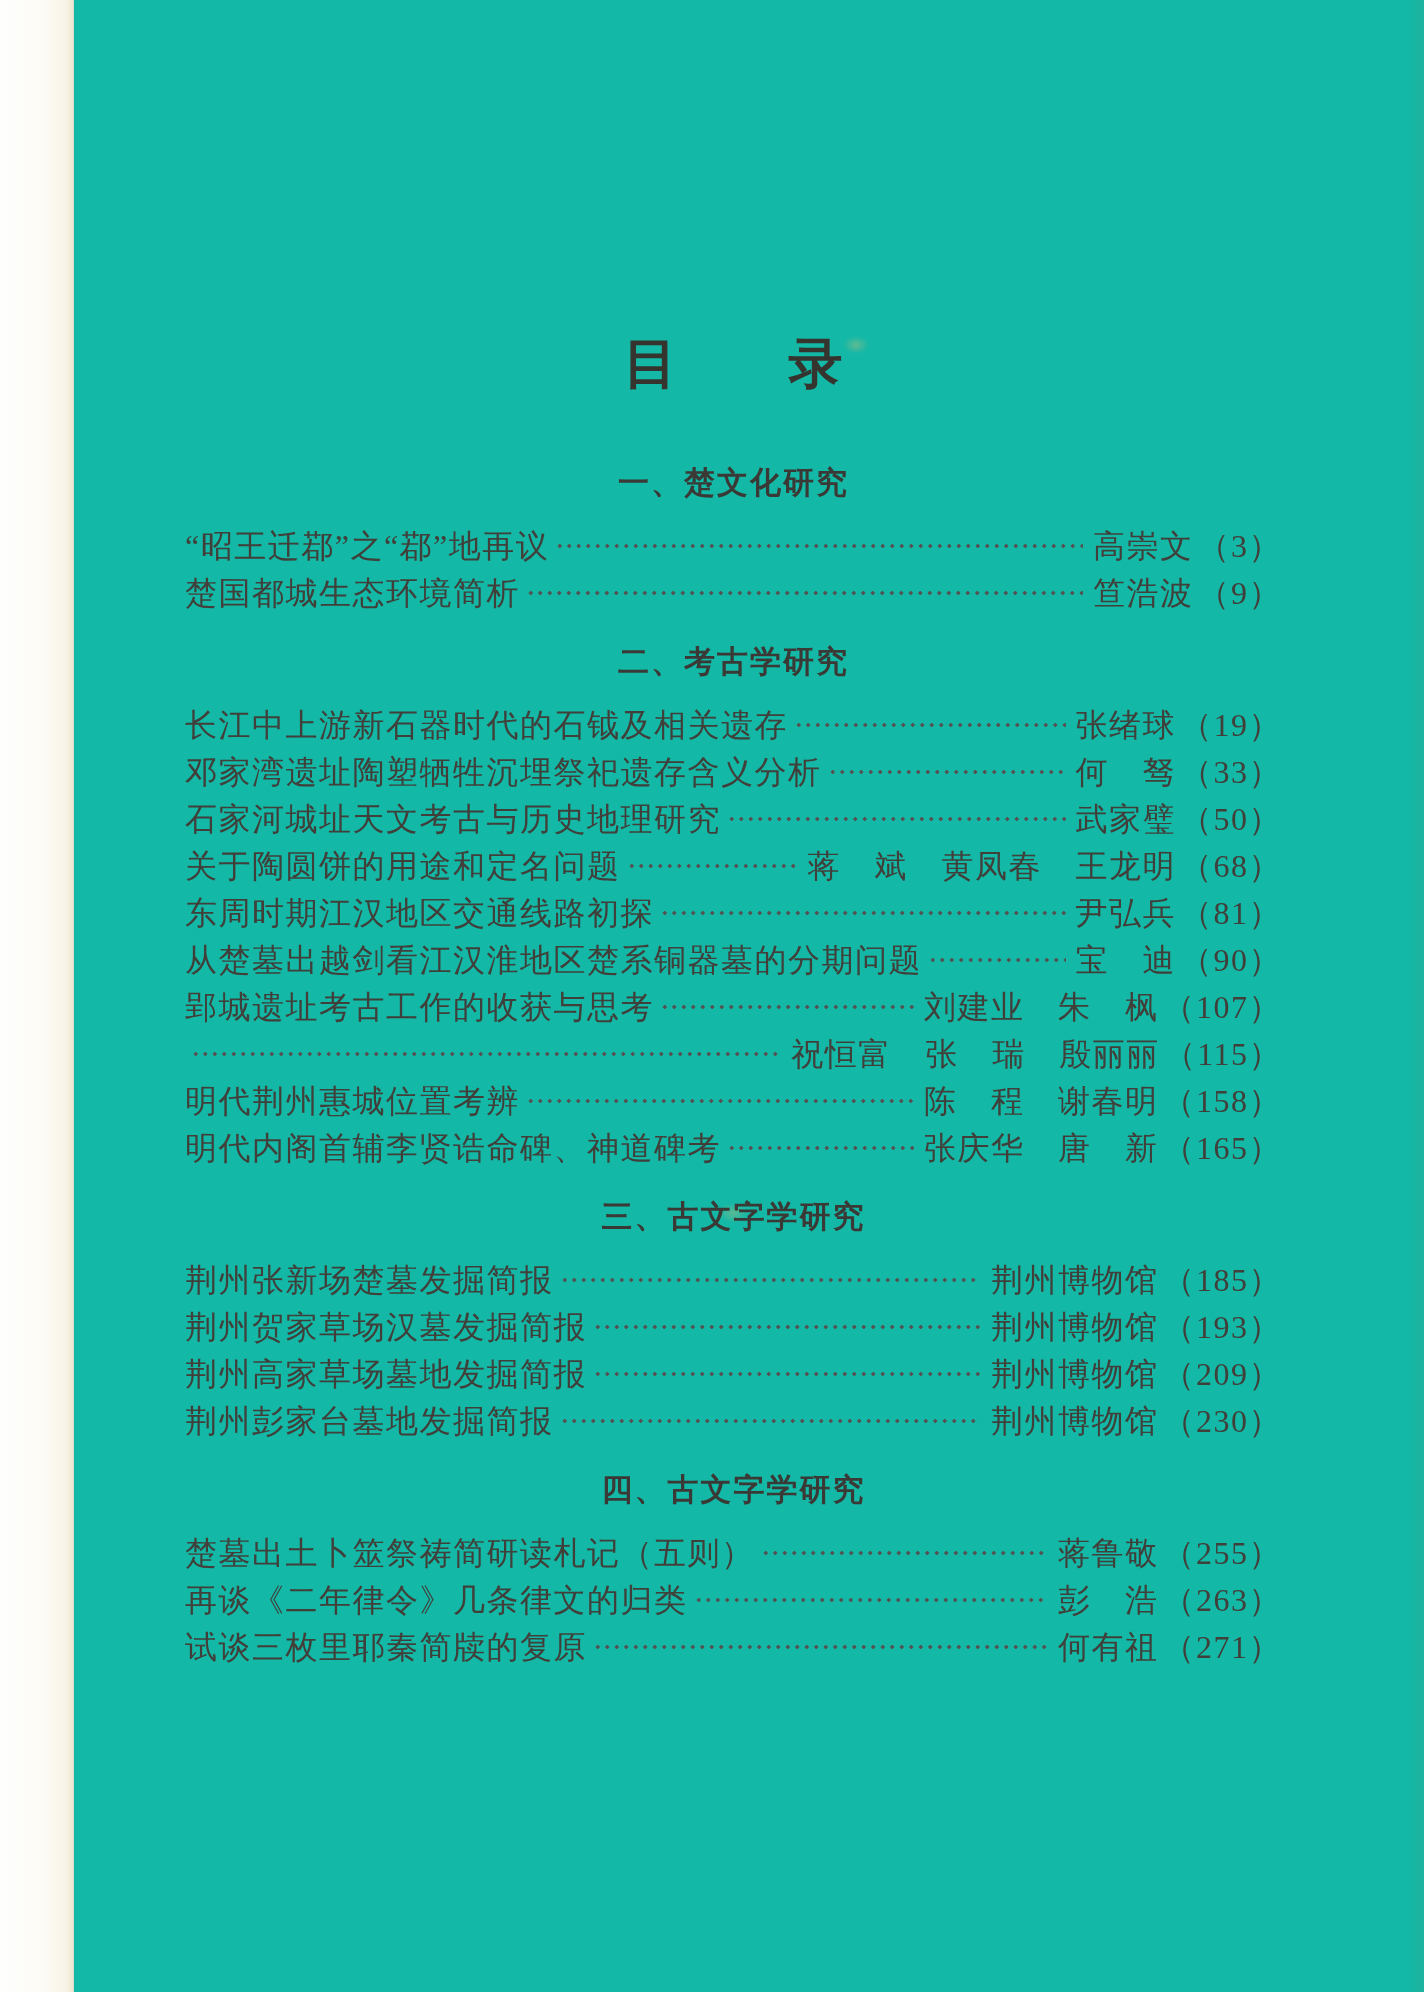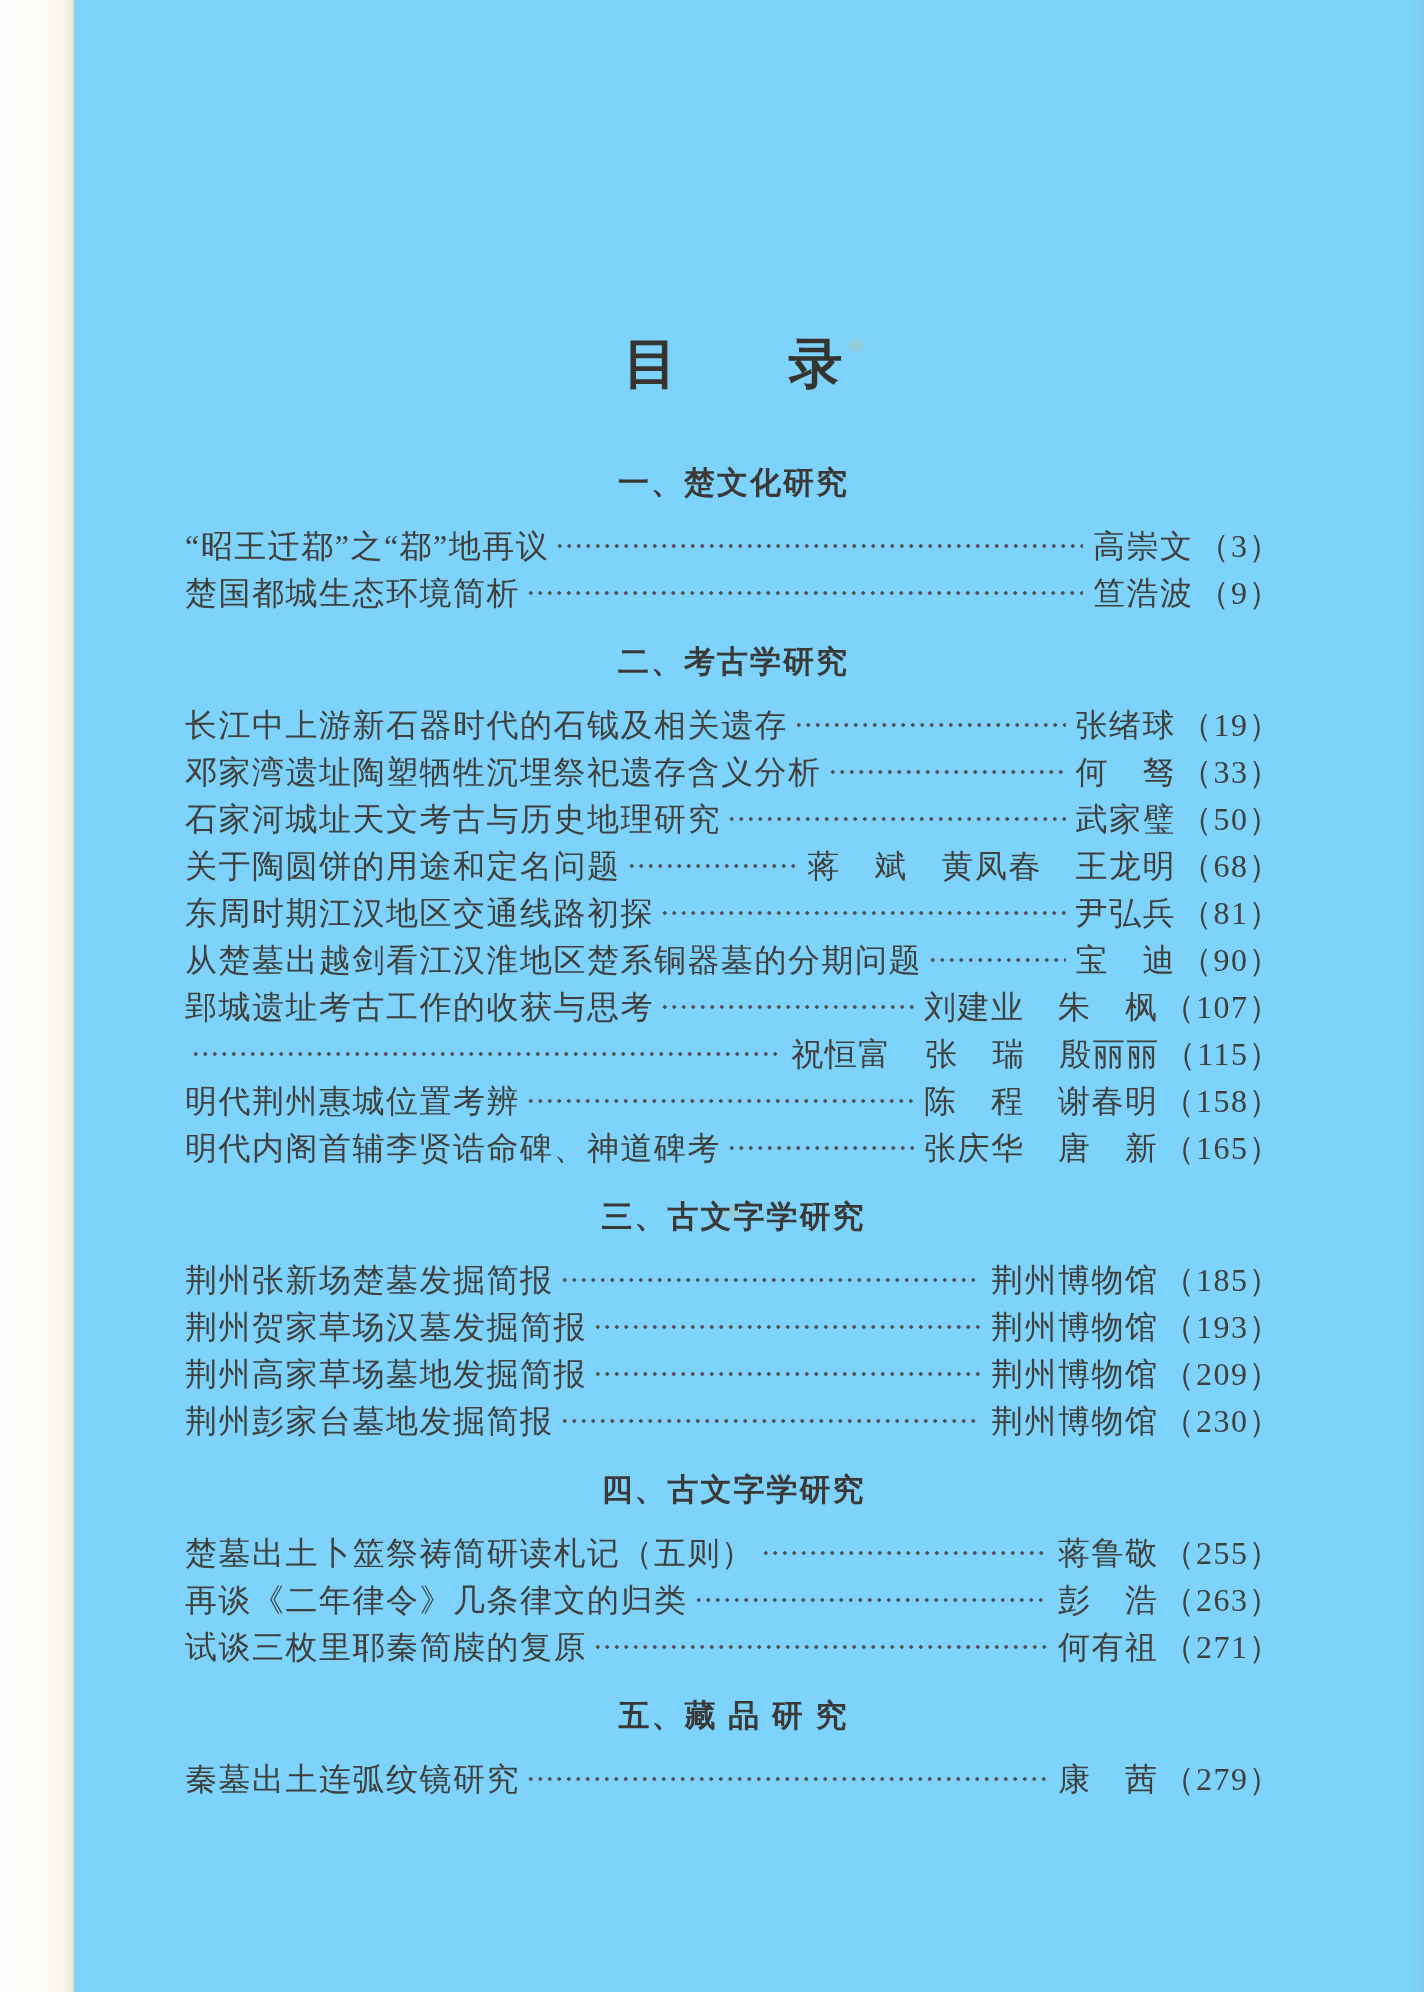--- a/index.html
+++ b/index.html
@@ -3,21 +3,21 @@
 <meta charset="utf-8">
 <style>
   html, body { margin: 0; padding: 0; }
   body { background: #d8d8d8; font-family: "Liberation Serif", serif; }
 
   .page {
     position: relative;
     width: 1424px;
     height: 1992px;
     margin: 0 auto;
-    background: #7dd3fc;
+    background: #14b8a6;
     overflow: hidden;
     color: #3d3c38;
   }
 
   
   .edge-left {
     position: absolute; left: 0; top: 0; width: 73px; height: 100%;
     background: linear-gradient(to right, #fefefd 0%, #fdfcf7 55%, #f8f3e6 90%, #eee6d0 100%);
     border-right: 1px solid rgba(190, 178, 148, 0.45);
   }
@@ -241,26 +241,15 @@
 
   <div class="toc-entry">
     <span class="entry-title">试谈三枚里耶秦简牍的复原</span>
     <span class="dot-leader"></span>
     <span class="entry-authors">何有祖</span>
     <span class="entry-page">（271）</span>
   </div>
 </div>
   </section>
 
-  <section class="toc-section">
-    <h2 class="section-heading">五、藏 品 研 究</h2>
-    <div class="entries">
-  <div class="toc-entry">
-    <span class="entry-title">秦墓出土连弧纹镜研究</span>
-    <span class="dot-leader"></span>
-    <span class="entry-authors">康　茜</span>
-    <span class="entry-page">（279）</span>
-  </div>
-</div>
-  </section>
 </div>
   </div>
 </div>
 
 </body></html>

